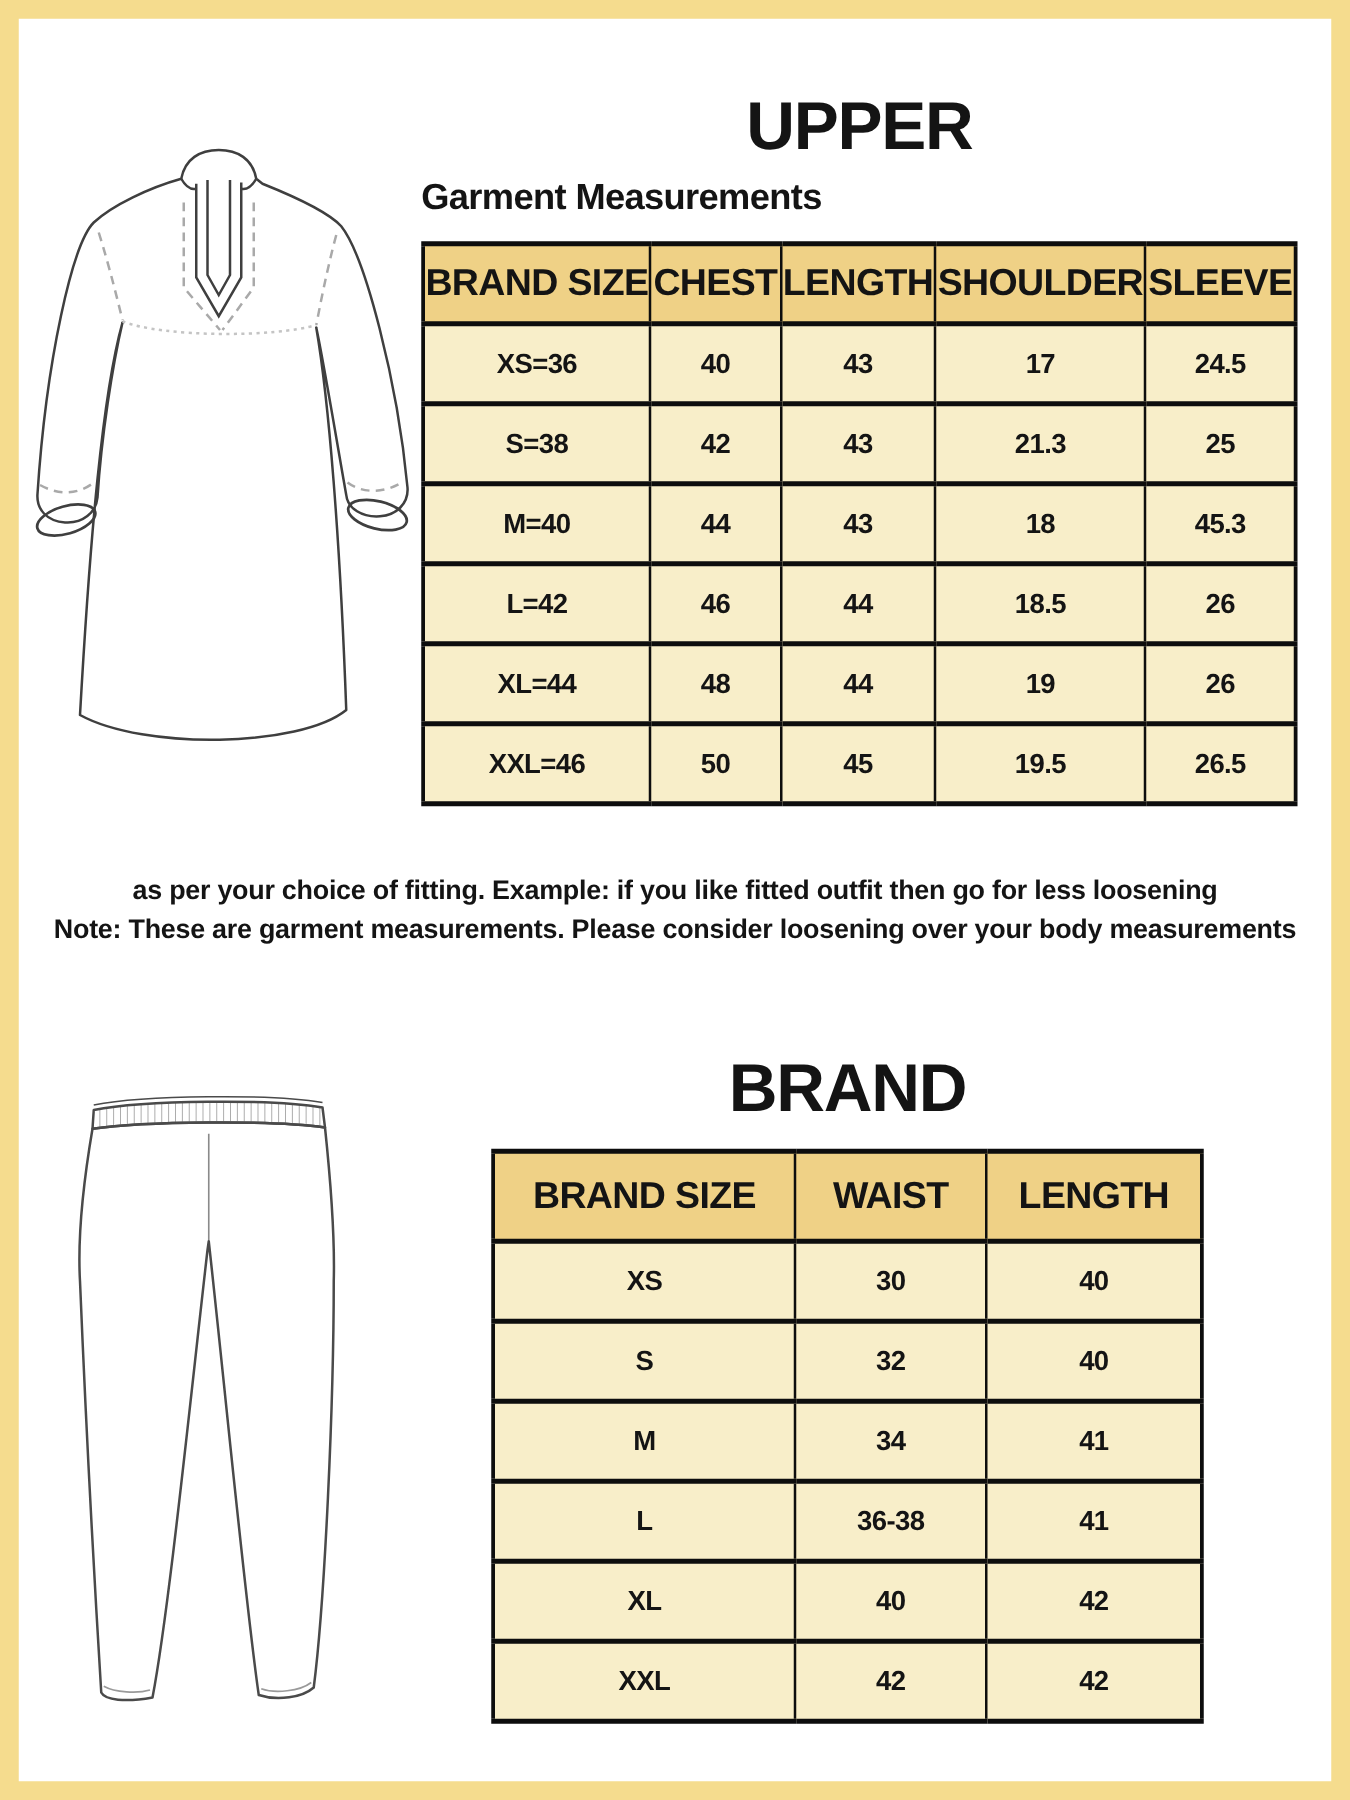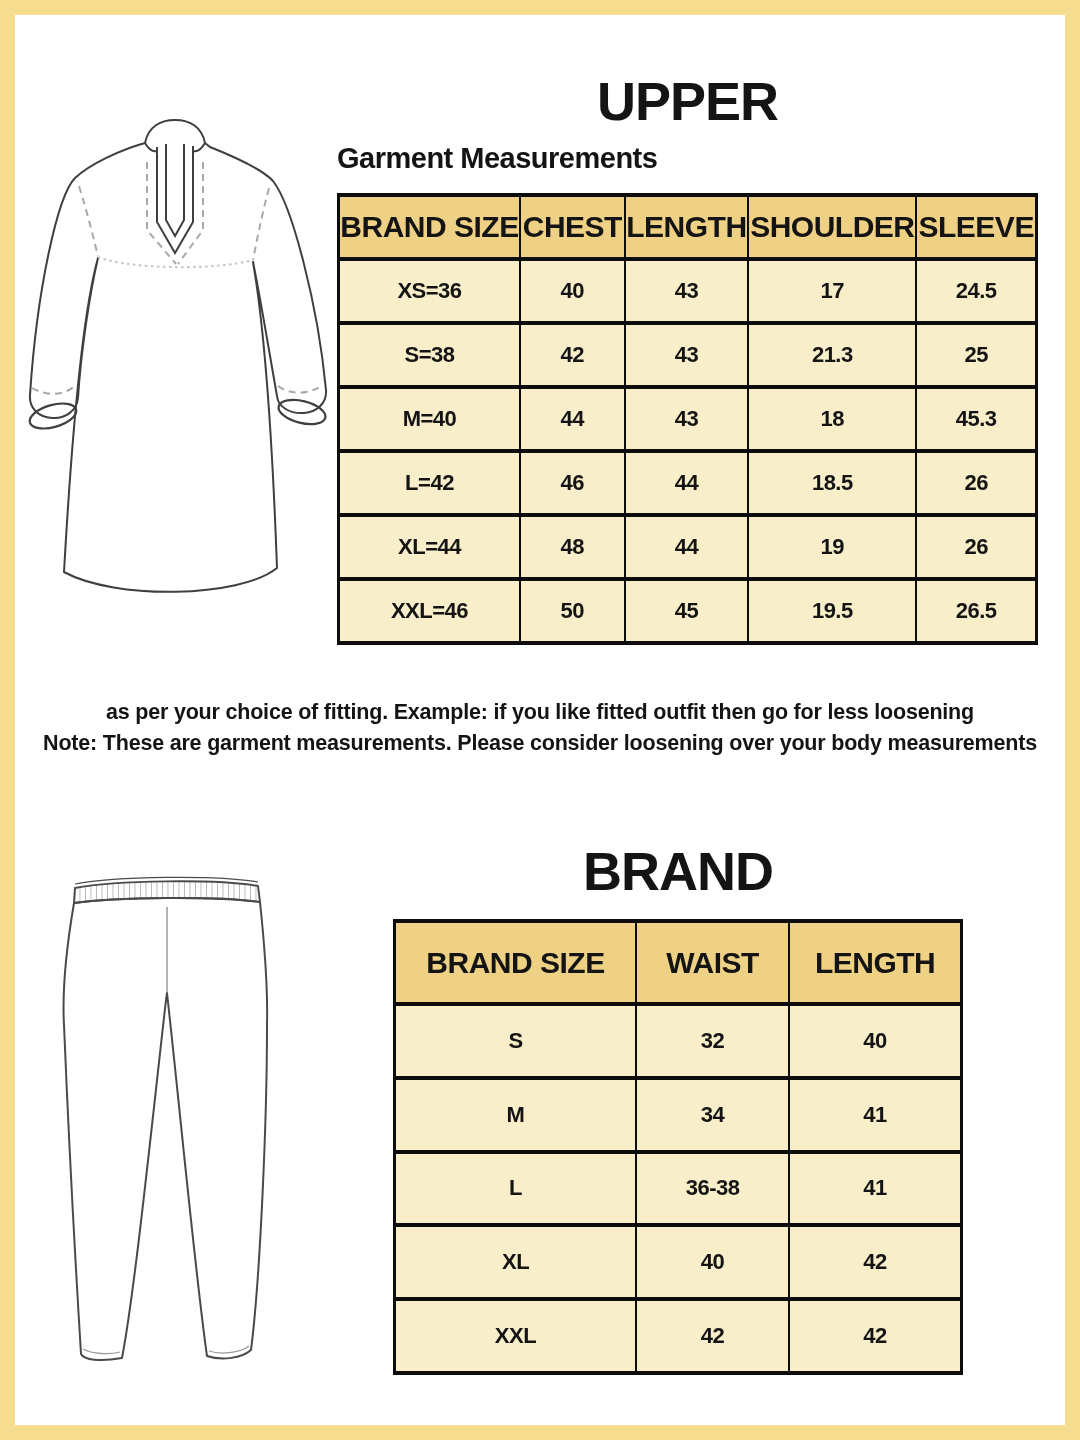--- a/index.html
+++ b/index.html
@@ -239,20 +239,25 @@
         <col style="width:27%">
         <col style="width:30.4%">
     </colgroup>
     <tbody>
         <tr class="hd">
       <th>BRAND SIZE</th>
       <th>WAIST</th>
       <th>LENGTH</th>
     </tr>
     <tr>
+      <td>XS</td>
+      <td>30</td>
+      <td>40</td>
+    </tr>
+    <tr>
       <td>S</td>
       <td>32</td>
       <td>40</td>
     </tr>
     <tr>
       <td>M</td>
       <td>34</td>
       <td>41</td>
     </tr>
     <tr>

